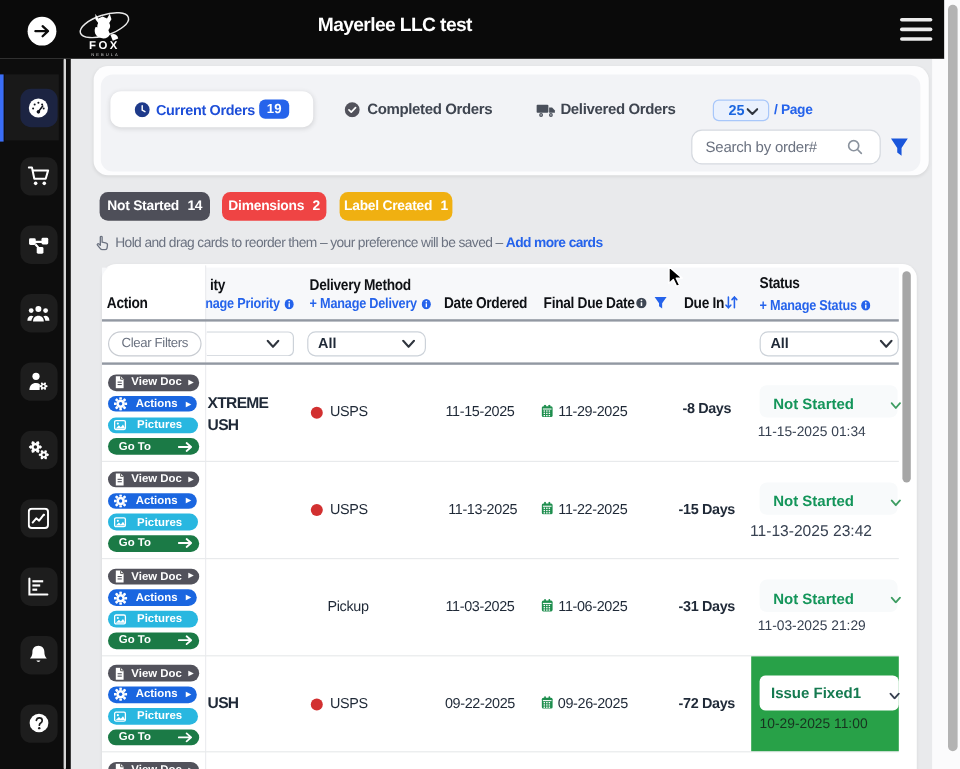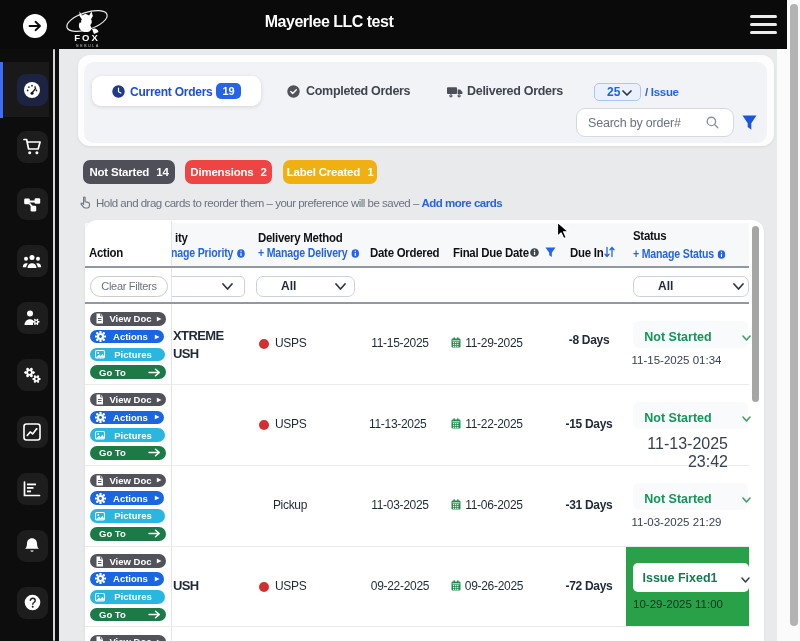--- a/index.html
+++ b/index.html
@@ -5,21 +5,21 @@
 body {width:800px;height:641px;overflow:hidden;font-family:"Liberation Sans",sans-serif;background:#fff}
 #app {position:relative;width:800px;height:641px;overflow:hidden}
 .abs {position:absolute}
 .pillbtn {position:absolute;height:13.5px;border-radius:8px;display:flex;align-items:center;color:#fff;font-size:9.5px;font-weight:bold;padding:0 5px;white-space:nowrap}
 .pillbtn .bic {display:flex;align-items:center}
 .pillbtn .tri {font-size:8px;line-height:1}
 .cellt {position:absolute;font-size:12px;color:#1f2937;font-weight:normal;white-space:nowrap;letter-spacing:-0.3px}
 .sicon {position:absolute;left:16.5px;width:31px;height:32px;border-radius:9px;background:#1d1d1d;display:flex;align-items:center;justify-content:center}
 .hbold {position:absolute;font-size:13px;font-weight:bold;color:#0f1115;white-space:nowrap;letter-spacing:-0.3px;transform:scaleX(0.88);transform-origin:0 50%}
 .mng {position:absolute;font-size:12px;font-weight:bold;color:#2563eb;white-space:nowrap;display:flex;align-items:center;gap:4px;letter-spacing:-0.2px;transform:scaleX(0.88);transform-origin:0 50%}
-.selectbox {position:absolute;height:21px;background:#fff;border:1px solid #ccd2d9;border-radius:7px;display:flex;align-items:center;padding:0 24px;font-size:12px;font-weight:bold;color:#1f2937}
+.selectbox {position:absolute;height:21px;background:#fff;border:1px solid #ccd2d9;border-radius:7px;display:flex;align-items:center;padding:0 8px;font-size:12px;font-weight:bold;color:#1f2937}
 .statuspill {position:absolute;height:24px;border-radius:7px;color:#fff;font-size:11.5px;font-weight:bold;display:flex;align-items:center;justify-content:center;gap:7px;top:160px;white-space:nowrap;letter-spacing:-0.2px}
 </style></head><body>
 <div id="app">
 
   <div class="abs" style="left:59px;top:48.5px;width:718px;height:592.5px;background:#e9eaec"></div>
   <div class="abs" style="left:777px;top:48.5px;width:23px;height:592.5px;background:#fbfbfc"></div>
 
   <div class="abs" style="left:77.5px;top:55px;width:696.5px;height:91px;background:#fdfdfe;border-radius:12px;box-shadow:0 1px 3px rgba(0,0,0,0.08)"></div>
   <div class="abs" style="left:84px;top:62px;width:683px;height:81px;background:#f2f3f6;border-radius:10px"></div>
 
@@ -53,21 +53,21 @@
     </div>
   <div class="abs" style="left:467px;top:84px;font-size:12.5px;letter-spacing:-0.3px;font-weight:bold;color:#3f4550">Delivered Orders</div>
 
   <div class="abs" style="left:594px;top:83px;width:47px;height:18px;background:#eaf1fd;border:1px solid #a8c7fa;border-radius:5px"></div>
   <div class="abs" style="left:607px;top:85px;font-size:12px;font-weight:bold;color:#1a66e0">25</div>
   <div class="abs" style="left:622px;top:89.5px">
       <svg width="10" height="6" viewBox="0 0 10 6" style="">
         <path d="M1 1l4.0 4 L9 1" fill="none" stroke="#30363f" stroke-width="1.7" stroke-linecap="round" stroke-linejoin="round"></path>
       </svg>
     </div>
-  <div class="abs" style="left:645px;top:86px;font-size:11.5px;letter-spacing:-0.3px;font-weight:bold;color:#2563eb">/ Issue</div>
+  <div class="abs" style="left:645px;top:86px;font-size:11.5px;letter-spacing:-0.3px;font-weight:bold;color:#2563eb">/ Page</div>
 
   <div class="abs" style="left:576px;top:108px;width:158px;height:29px;background:#fff;border:1px solid #d5d9df;border-radius:9px"></div>
   <div class="abs" style="left:588px;top:115.5px;font-size:12.5px;letter-spacing:-0.2px;color:#6b7280">Search by order#</div>
   <div class="abs" style="left:706px;top:116px">
       <svg width="13" height="13" viewBox="0 0 13 13" style="">
         <circle cx="5.4" cy="5.4" r="4.2" fill="none" stroke="#8b939e" stroke-width="1.4"></circle>
         <path d="M8.6 8.6l3.2 3.2" stroke="#8b939e" stroke-width="1.4" stroke-linecap="round"></path>
       </svg>
     </div>
   <div class="abs" style="left:742px;top:115px">
@@ -284,21 +284,21 @@
       <span style="padding-left:4px">Go To</span>
       <span style="flex:1"></span>
       <span class="bic">
         <svg width="13" height="9" viewBox="0 0 13 9" style="">
           <path d="M1 4.5h10M7.5 1.2l3.8 3.3-3.8 3.3" fill="none" stroke="#fff" stroke-width="1.5" stroke-linecap="round" stroke-linejoin="round"></path>
         </svg>
       </span>
     </div>
     <div style="position:absolute;left:259px;top:420.0px;width:10px;height:10px;border-radius:50%;background:#d23030"></div>
     <div class="cellt" style="left:275px;top:417.2px;width:60px;text-align:left">USPS</div>
-    <div class="cellt" style="left:369px;top:417.2px;width:62px;text-align:left">11-13-2025</div>
+    <div class="cellt" style="left:369px;top:417.2px;width:62px;text-align:right">11-13-2025</div>
     <div style="position:absolute;left:451px;top:418.2px">
       <svg width="10" height="11" viewBox="0 0 10 11" style="">
         <rect x="0.5" y="1.5" width="9" height="9" rx="1.3" fill="#1e8e4e"></rect>
         <rect x="2.5" y="0.2" width="1.4" height="2.4" rx="0.6" fill="#1e8e4e"></rect>
         <rect x="6.1" y="0.2" width="1.4" height="2.4" rx="0.6" fill="#1e8e4e"></rect>
         <rect x="1.4" y="3.4" width="7.2" height="0.9" fill="#fff"></rect>
         <rect x="2.0" y="5.0" width="1.2" height="1.1" fill="#fff"></rect>
         <rect x="4.1" y="5.0" width="1.2" height="1.1" fill="#fff"></rect>
         <rect x="6.2" y="5.0" width="1.2" height="1.1" fill="#fff"></rect>
         <rect x="2.0" y="6.9" width="1.2" height="1.1" fill="#fff"></rect>
@@ -311,21 +311,21 @@
     </div>
     <div class="cellt" style="left:463px;top:417.2px;width:62px;text-align:center">11-22-2025</div>
     <div class="cellt" style="left:558px;top:417.2px;width:62px;text-align:center;font-weight:bold">-15 Days</div>
     <div style="position:absolute;left:633px;top:402.2px;width:115px;height:27px;background:#f8fafb;border-radius:6px"></div>
     <div style="position:absolute;left:628px;top:410.7px;width:100px;text-align:center;font-size:12.5px;font-weight:bold;color:#14955a">Not Started</div>
     <div style="position:absolute;left:742px;top:416.2px">
       <svg width="9" height="6" viewBox="0 0 9 6" style="">
         <path d="M1 1l3.5 4 L8 1" fill="none" stroke="#3f9d63" stroke-width="1.5" stroke-linecap="round" stroke-linejoin="round"></path>
       </svg>
     </div>
-    <div style="position:absolute;left:625px;top:434.7px;width:103px;text-align:right;font-size:16px;color:#374151">11-13-2025 23:42</div>
+    <div style="position:absolute;left:625px;top:434.7px;width:103px;text-align:left;font-size:13px;color:#374151">11-13-2025 23:42</div>
     <div class="pillbtn" style="left:90px;top:473.6px;width:76px;background:#52525b">
       <span class="bic">
         <svg width="9" height="11" viewBox="0 0 9 11" style="">
           <path d="M1.5 0.5h4l2.5 2.5v7.5h-6.5z" fill="#fff"></path>
           <path d="M5.5 0.5v2.5h2.5" fill="none" stroke="#555" stroke-width="0.8"></path>
           <rect x="3" y="5" width="3.5" height="0.9" fill="#52525b"></rect>
           <rect x="3" y="7" width="3.5" height="0.9" fill="#52525b"></rect>
         </svg>
       </span>
       <span style="flex:1;text-align:center">View Doc</span>

